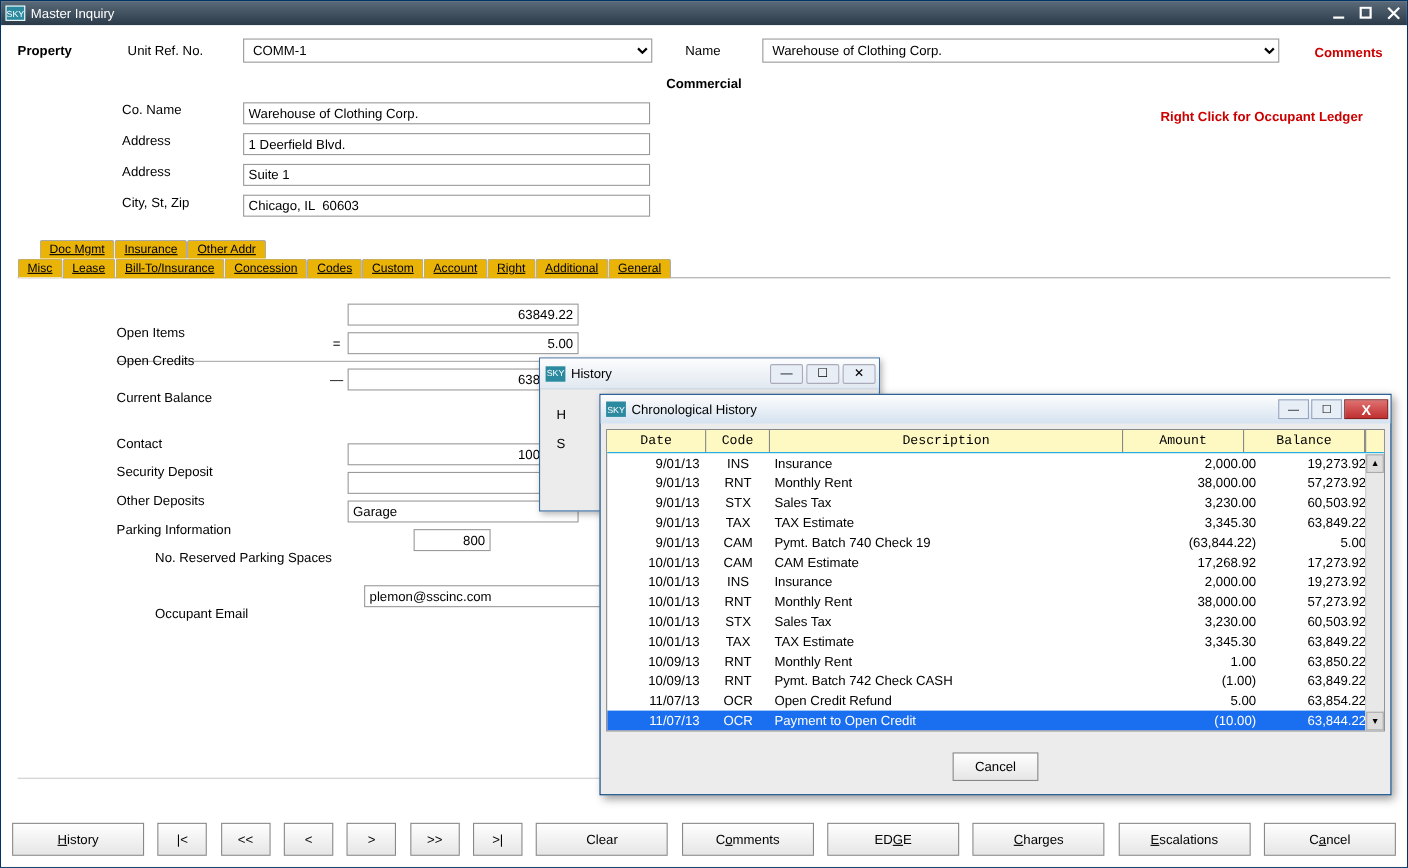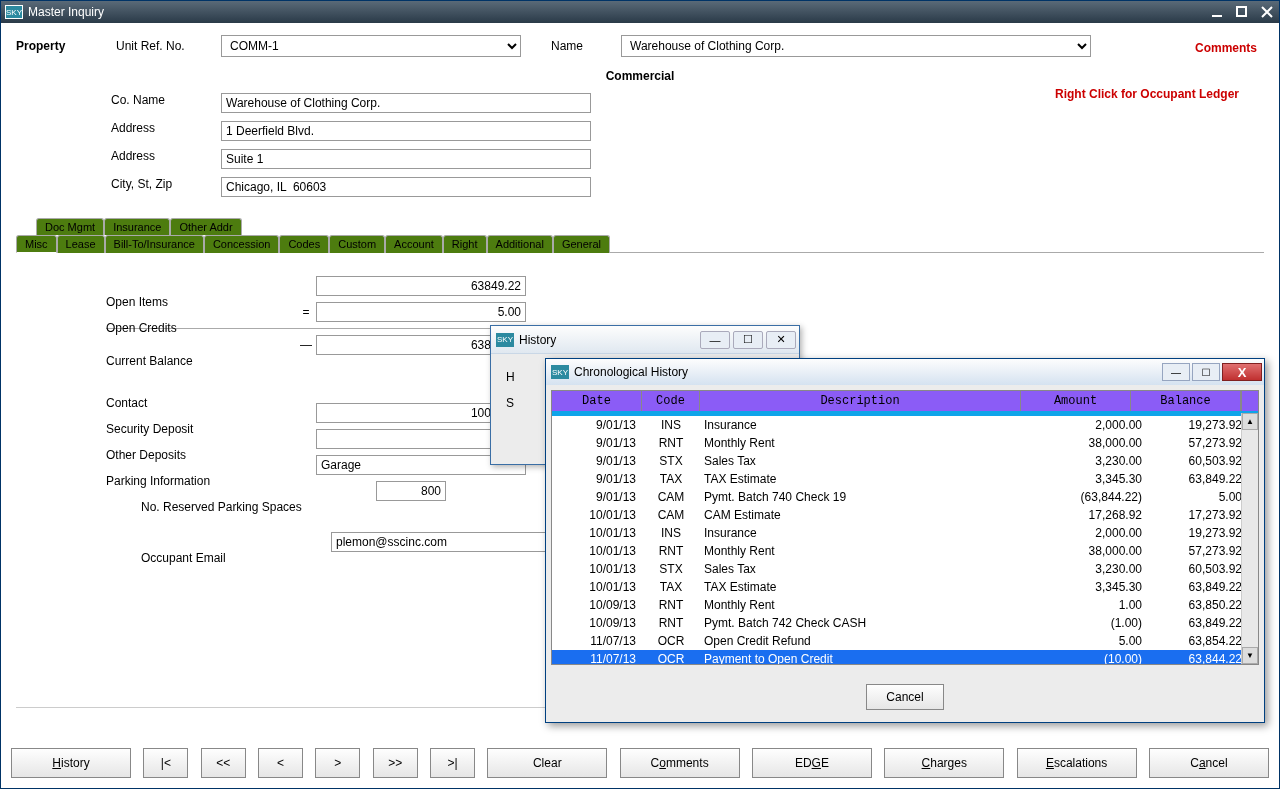--- a/index.html
+++ b/index.html
@@ -25,27 +25,27 @@
 .form-cols { display: flex; }
 .colL { width: 600px; }
 .colR { flex: 1; }
 .form-row { display: flex; height: 28px; }
 .form-row .flabel { width: 110px; }
 .form-row input { width: 370px; }
 .colR .form-row .flabel { width: 130px; }
 .colR .form-row input { width: 310px; }
 
 .section-title { text-align: center; font-weight: bold; margin: 5px 0 10px 0; }
-.right-click-hint { color: #cc0000; font-weight: bold; position: absolute; right: 40px; top: 64px; }
+.right-click-hint { color: #cc0000; font-weight: bold; position: absolute; right: 40px; top: 76px; }
 .comments-link { color: #cc0000; font-weight: bold; position: absolute; right: 22px; top: 18px; cursor: pointer; }
 
 
 .tabs-row1 { display:flex; margin-top: 12px; border-bottom: 0; padding-left: 20px;}
 .tabs-row2 { display:flex; border-bottom: 1px solid #aaa; }
-.tab { border: 1px solid #aaa; border-bottom: none; padding: 2px 8px; margin-right: 0px; background: #4d7c0f; cursor: pointer; font-size: 11px; position: relative; top:1px; border-radius: 3px 3px 0 0; }
+.tab { border: 1px solid #aaa; border-bottom: none; padding: 2px 8px; margin-right: 0px; background: #eab308; cursor: pointer; font-size: 11px; position: relative; top:1px; border-radius: 3px 3px 0 0; text-decoration: underline; }
 .tab.front { border-bottom: 1px solid #fff; }
 
 .misc-area { padding: 20px 90px; }
 .misc-row { display: flex; align-items: center; height: 26px; }
 .misc-row .ml { width: 190px; margin-top: 32px; }
 .misc-row input { width: 210px; text-align: right; padding-right: 4px; }
 .misc-row.left-align input { text-align: left; }
 .misc-row .eq { width: 20px; text-align: center; }
 .sep-line { width: 400px; border-top: 1px solid #aaa; margin-left: 0px; margin-top:3px; margin-bottom:3px;}
 .parking-row input { width: 70px; text-align: right; margin-left:55px;}
@@ -72,21 +72,21 @@
 
 
 .chron-window { position: absolute; left: 545px; top: 358px; width: 720px; height: 365px; border: 1px solid #004080; background: #ececec; box-shadow: 3px 3px 8px rgba(0,0,0,.4); }
 .chron-titlebar { height: 26px; background: linear-gradient(#fdfdfd,#d5e2f0); display: flex; align-items: center; padding-left: 5px; }
 .chron-titlebar .title-text { flex: 1; font-size: 12px; }
 .chron-win-btns { display:flex; }
 .chron-win-btn { width: 28px; height: 18px; border: 1px solid #96a5c0; background:#e8eef5; margin-right: 2px; display:flex; align-items:center; justify-content:center; font-size: 10px; cursor:pointer;}
 .chron-win-btn.close { background: linear-gradient(#e07070,#c03030); color:#fff; border-color:#802020; width:40px; font-weight:bold; font-size:13px;}
 
 .chron-grid-wrap { margin: 5px; border: 1px solid #888; background: #fff; height: 275px; position: relative; display:flex; flex-direction:column;}
-.grid-head { display: flex; background: #8b5cf6; border-bottom: 5px solid #0ea5e9; flex: 0 0 auto;}
+.grid-head { display: flex; background: #fef9c3; border-bottom: 1px solid #0ea5e9; flex: 0 0 auto;}
 .gh { border-right: 1px solid #888; padding: 3px 6px; font-family: "Courier New", monospace; font-size: 12px; text-align: center; }
 .gh.date { width: 90px; } .gh.code { width: 58px; } .gh.desc { flex: 1; } .gh.amt { width: 110px; } .gh.bal { width: 110px; }
 .grid-body { overflow: hidden; flex: 1; font-family: "Courier New", monospace; font-size: 12px; }
 .grid-row { display: flex; padding: 0 6px; height: 18px; align-items: center; white-space: pre; }
 .grid-row.sel { background: #1a6ef0; color: #fff; }
 .gc.date { width: 84px; text-align: right; padding-right: 6px;}
 .gc.code { width: 58px; text-align: center; }
 .gc.desc { flex: 1; padding-left: 4px;}
 .gc.amt { width: 110px; text-align: right; }
 .gc.bal { width: 110px; text-align: right; padding-right: 10px;}
@@ -122,21 +122,21 @@
             <path d="M2 1 L12 11 M12 1 L2 11" stroke="#fff" stroke-width="2"></path>
           </svg>
         </div>
     </div>
   </div>
 
   <div class="content">
     <div class="top-row">
       <div class="lbl-current">Property</div>
       <div class="lbl">Unit Ref. No.</div>
-      <select style="width:300px"><option>COMM-1</option></select>
+      <select style="width:372px"><option>COMM-1</option></select>
       <div style="width:30px"></div>
       <div style="width:70px">Name</div>
       <select style="width:470px"><option>Warehouse of Clothing Corp.</option></select>
     </div>
     <span class="comments-link">Comments</span>
 
     <div class="section-title">Commercial</div>
     <div class="right-click-hint">Right Click for Occupant Ledger</div>
 
     <div class="form-cols">

